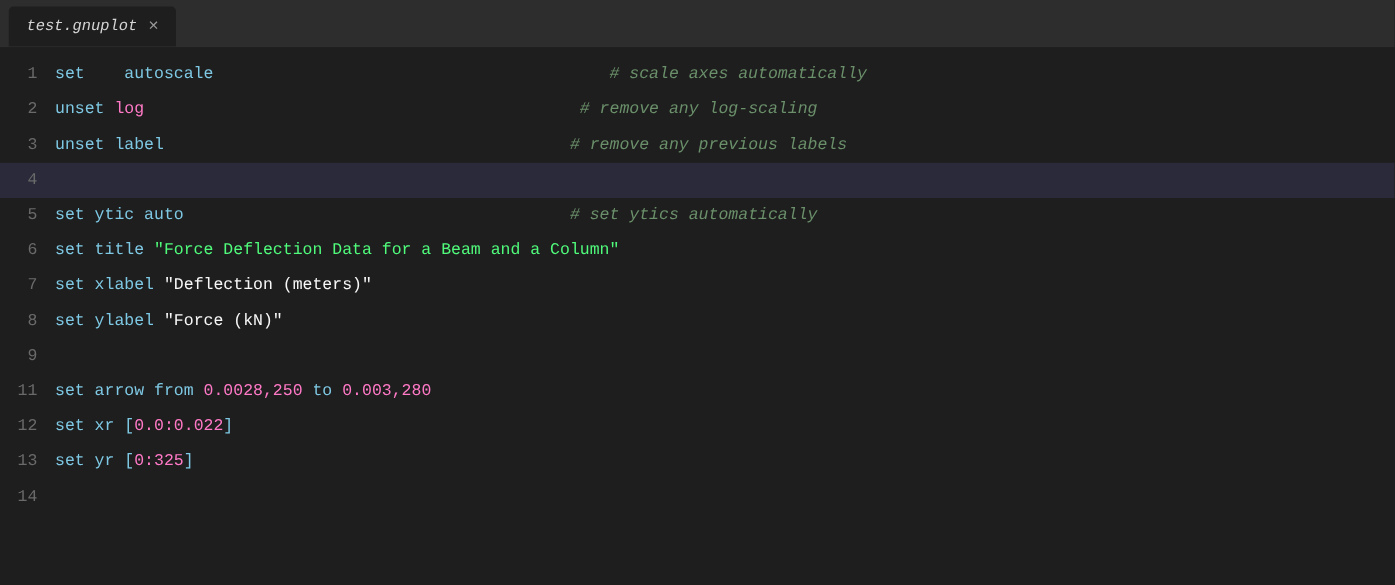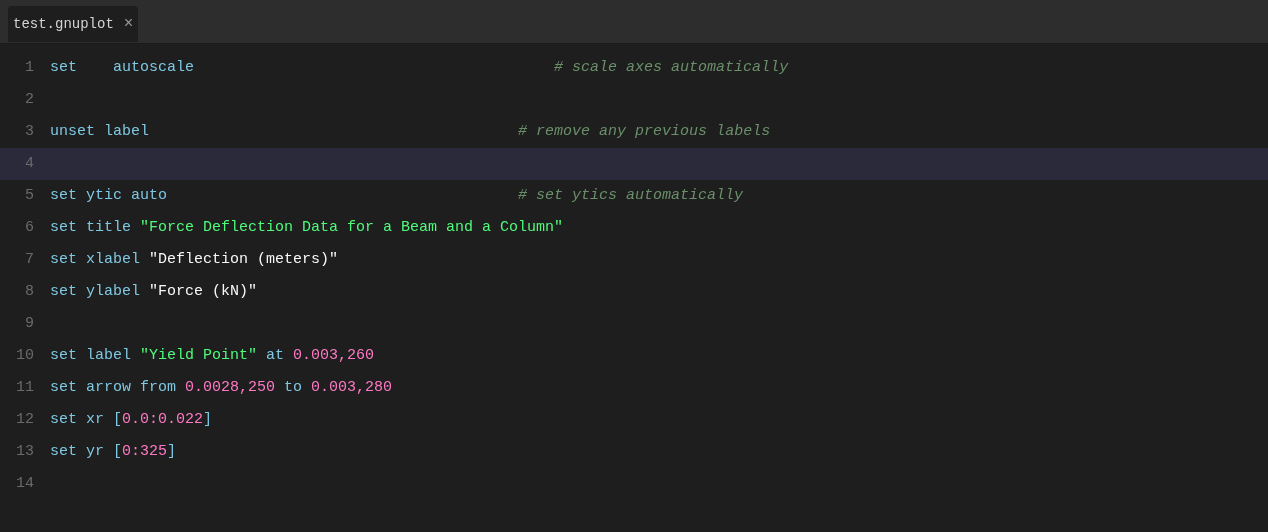--- a/index.html
+++ b/index.html
@@ -21,28 +21,29 @@
       height: 44px;
       display: flex;
       align-items: center;
       padding: 0 8px;
       border-bottom: 1px solid #1a1a1a;
     }
 
     .tab {
       background-color: #1e1e1e;
       color: #d4d4d4;
-      padding: 8px 5px;
+      padding: 8px 16px;
       border-radius: 4px 4px 0 0;
       display: flex;
       align-items: center;
       gap: 10px;
       font-size: 14px;
       height: 36px;
       margin-top: 4px;
+      font-style: italic;
     }
 
     .tab-close {
       color: #999;
       font-size: 16px;
       cursor: pointer;
       line-height: 1;
     }
 
     .editor-area {
@@ -98,20 +99,21 @@
   </div>
 </div>
 
 <div class="editor-area" id="editor">
 <div class="line">
       <span class="line-number">1</span>
       <span class="line-content"><span class="kw-set">set    autoscale</span><span class="comment">                                        # scale axes automatically</span></span>
     </div>
     <div class="line">
       <span class="line-number">2</span>
+      <span class="line-content"><span class="kw-set">unset </span><span class="kw-log">log</span><span class="comment">                                            # remove any log-scaling</span></span>
     </div>
     <div class="line">
       <span class="line-number">3</span>
       <span class="line-content"><span class="kw-set">unset label</span><span class="comment">                                         # remove any previous labels</span></span>
     </div>
     <div class="line highlight-line">
       <span class="line-number">4</span>
     </div>
     <div class="line">
       <span class="line-number">5</span>
@@ -126,24 +128,20 @@
       <span class="line-content"><span class="kw-set">set xlabel </span><span class="string">"Deflection (meters)"</span></span>
     </div>
     <div class="line">
       <span class="line-number">8</span>
       <span class="line-content"><span class="kw-set">set ylabel </span><span class="string">"Force (kN)"</span></span>
     </div>
     <div class="line">
       <span class="line-number">9</span>
     </div>
     <div class="line">
-      <span class="line-number">10</span>
-      <span class="line-content"><span class="kw-set">set label </span><span class="string-title">"Yield Point"</span><span class="kw-set"> at </span><span class="num-pink">0.003,260</span></span>
-    </div>
-    <div class="line">
       <span class="line-number">11</span>
       <span class="line-content"><span class="kw-set">set arrow </span><span class="kw-set">from</span><span class="kw-set"> </span><span class="num-pink">0.0028,250</span><span class="kw-set"> to </span><span class="num-pink">0.003,280</span></span>
     </div>
     <div class="line">
       <span class="line-number">12</span>
       <span class="line-content"><span class="kw-set">set xr [</span><span class="num-pink">0.0:0.022</span><span class="kw-set">]</span></span>
     </div>
     <div class="line">
       <span class="line-number">13</span>
       <span class="line-content"><span class="kw-set">set yr [</span><span class="num-pink">0:325</span><span class="kw-set">]</span></span>

